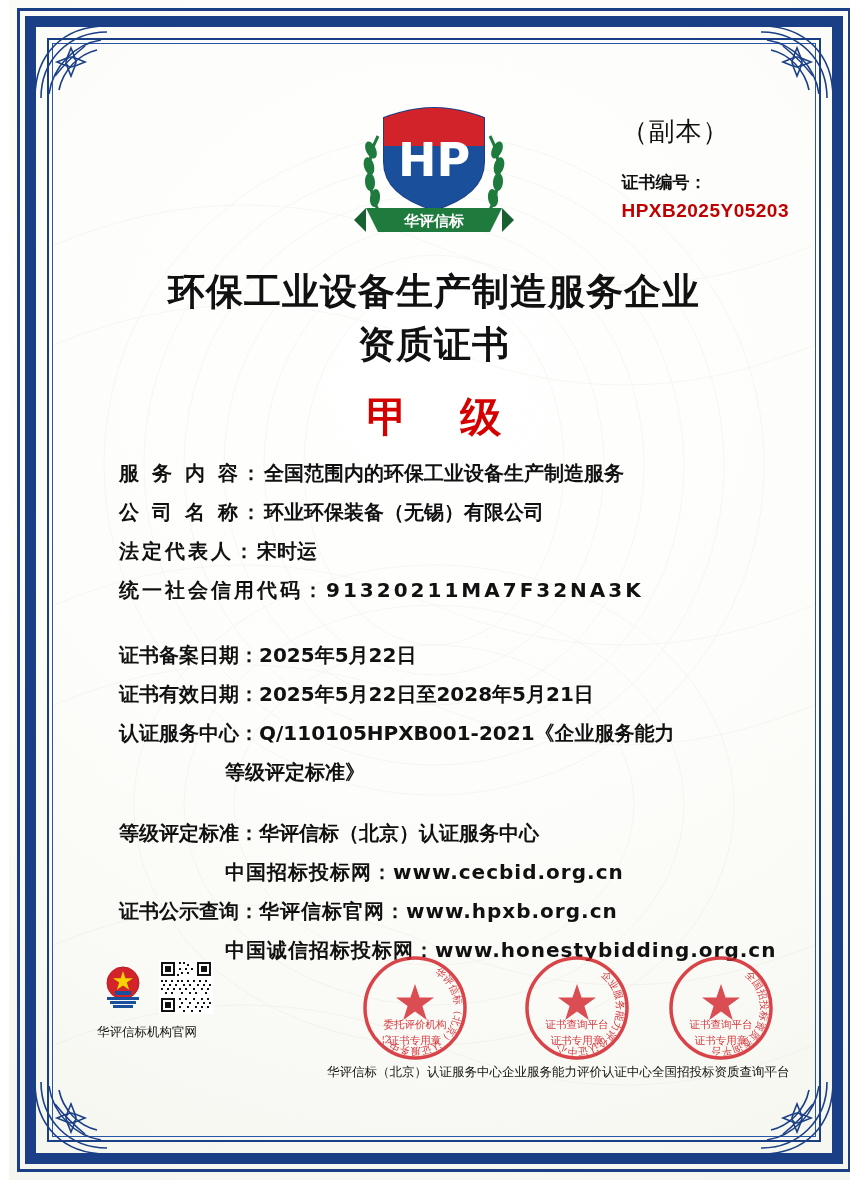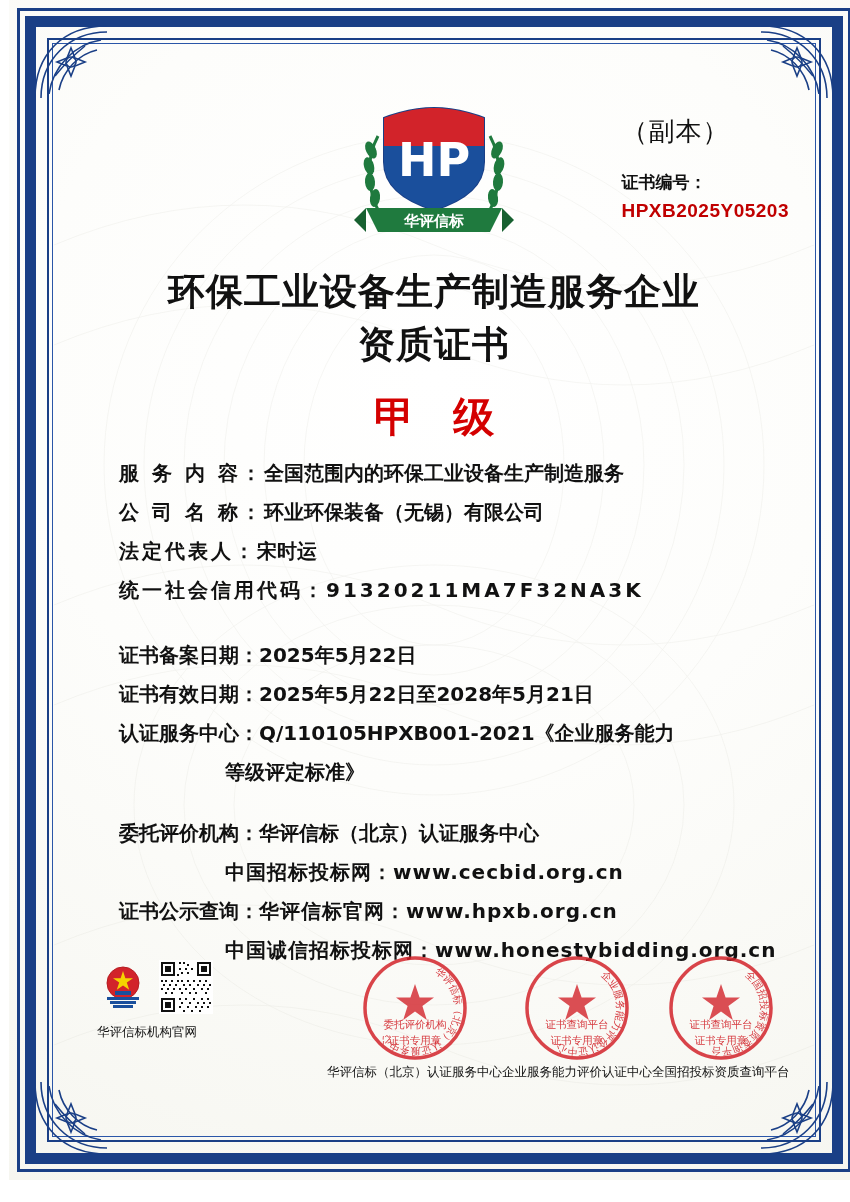--- a/index.html
+++ b/index.html
@@ -84,21 +84,21 @@
   .title{
     position:absolute;left:0;right:0;top:218px;text-align:center;
     font-size:37px;font-weight:bold;color:#111;letter-spacing:1px;
     line-height:1.42;
     font-family:"DejaVu Sans","Liberation Sans",sans-serif;
   }
   .grade{
     position:absolute;left:0;right:0;top:342px;text-align:center;
     font-size:41px;font-weight:bold;color:#d40000;letter-spacing:14px;
     text-indent:14px;
-    font-family:Liberation Serif, serif;
+    font-family:Liberation Mono, monospace;
   }
 
   
   .info{
     position:absolute;left:62px;right:40px;top:410px;
     font-size:20px;color:#111;font-weight:bold;
     font-family:"DejaVu Sans","Liberation Sans",sans-serif;
   }
   .row{display:flex;align-items:flex-start;margin-bottom:9px;line-height:1.5;}
   .row .lbl{white-space:nowrap;}
@@ -300,21 +300,21 @@
         <span class="lbl">认证服务中心：</span>
         <span class="val">Q/110105HPXB001-2021《企业服务能力</span>
       </div>
       <div class="row indent">
         <span class="val">等级评定标准》</span>
       </div>
 
       <div class="gap-md"></div>
 
       <div class="row">
-        <span class="lbl">委托评价机构：</span>
+        <span class="lbl">等级评定标准：</span>
         <span class="val">华评信标（北京）认证服务中心</span>
       </div>
       <div class="row indent">
         <span class="val url">中国招标投标网：www.cecbid.org.cn</span>
       </div>
       <div class="row">
         <span class="lbl">证书公示查询：</span>
         <span class="val url">华评信标官网：www.hpxb.org.cn</span>
       </div>
       <div class="row indent">

